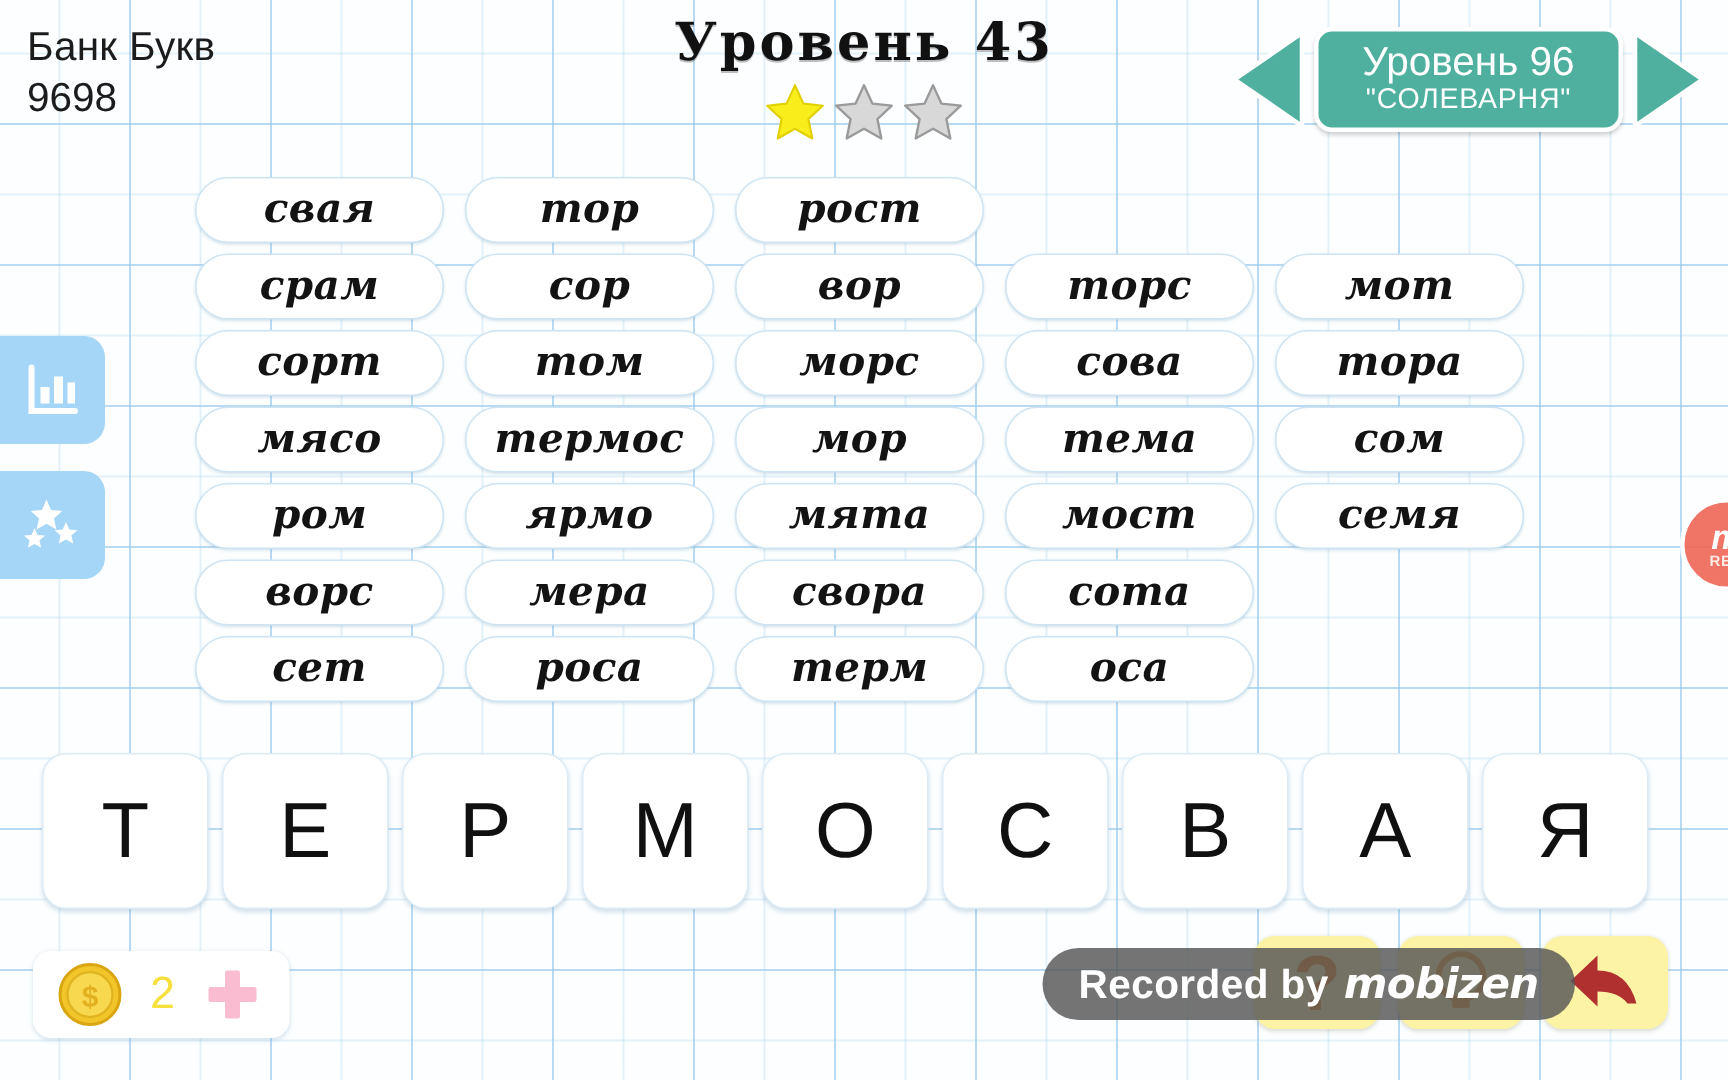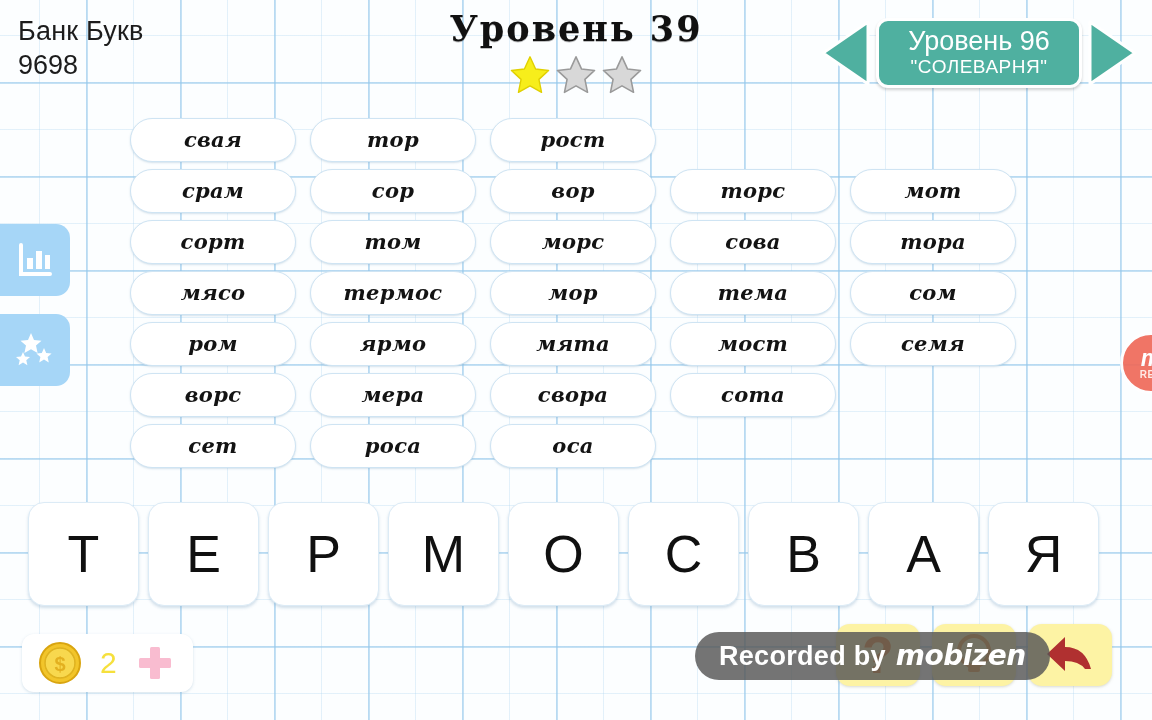--- a/index.html
+++ b/index.html
@@ -169,21 +169,21 @@
   .word-pill.empty {
     background: transparent;
     border: none;
     box-shadow: none;
     cursor: default;
   }
   .word-text {
     font-family: "DejaVu Serif", serif;
     font-style: italic;
     font-weight: bold;
-    font-size: 21px;
+    font-size: 27px;
     color: #131313;
     line-height: 30px;
     letter-spacing: 0.3px;
   }
 
   
   #letter-rack {
     position: absolute;
     top: 502px;
     left: 28px;
@@ -323,21 +323,21 @@
 <div id="page">
 
   <div id="topbar">
 
     <div id="bank-box">
       <div id="bank-label">Банк Букв</div>
       <div id="bank-value">9698</div>
     </div>
 
     <div id="level-title-box">
-      <div id="level-title">Уровень 39</div>
+      <div id="level-title">Уровень 43</div>
       <div id="stars">
         <svg class="star" viewBox="0 0 24 24">
           <path d="M12 1.6 L15.2 8.6 L22.6 9.4 L17.1 14.5 L18.6 21.9 L12 18.2 L5.4 21.9 L6.9 14.5 L1.4 9.4 L8.8 8.6 Z" fill="#f7ee1b" stroke="#e0d000" stroke-width="0.8" stroke-linejoin="round"></path>
         </svg>
         <svg class="star" viewBox="0 0 24 24">
           <path d="M12 1.6 L15.2 8.6 L22.6 9.4 L17.1 14.5 L18.6 21.9 L12 18.2 L5.4 21.9 L6.9 14.5 L1.4 9.4 L8.8 8.6 Z" fill="#d8d8d8" stroke="#9a9a9a" stroke-width="0.9" stroke-linejoin="round"></path>
         </svg>
         <svg class="star" viewBox="0 0 24 24">
           <path d="M12 1.6 L15.2 8.6 L22.6 9.4 L17.1 14.5 L18.6 21.9 L12 18.2 L5.4 21.9 L6.9 14.5 L1.4 9.4 L8.8 8.6 Z" fill="#d8d8d8" stroke="#9a9a9a" stroke-width="0.9" stroke-linejoin="round"></path>
         </svg>
@@ -477,20 +477,23 @@
         </div>
       <div class="word-pill empty"></div>
     </div>
 
     <div class="word-row">
       <div class="word-pill">
           <span class="word-text">сет</span>
         </div>
       <div class="word-pill">
           <span class="word-text">роса</span>
+        </div>
+      <div class="word-pill">
+          <span class="word-text">терм</span>
         </div>
       <div class="word-pill">
           <span class="word-text">оса</span>
         </div>
       <div class="word-pill empty"></div>
     </div>
   </div>
 
   <div id="letter-rack">
     <div class="letter-tile">

